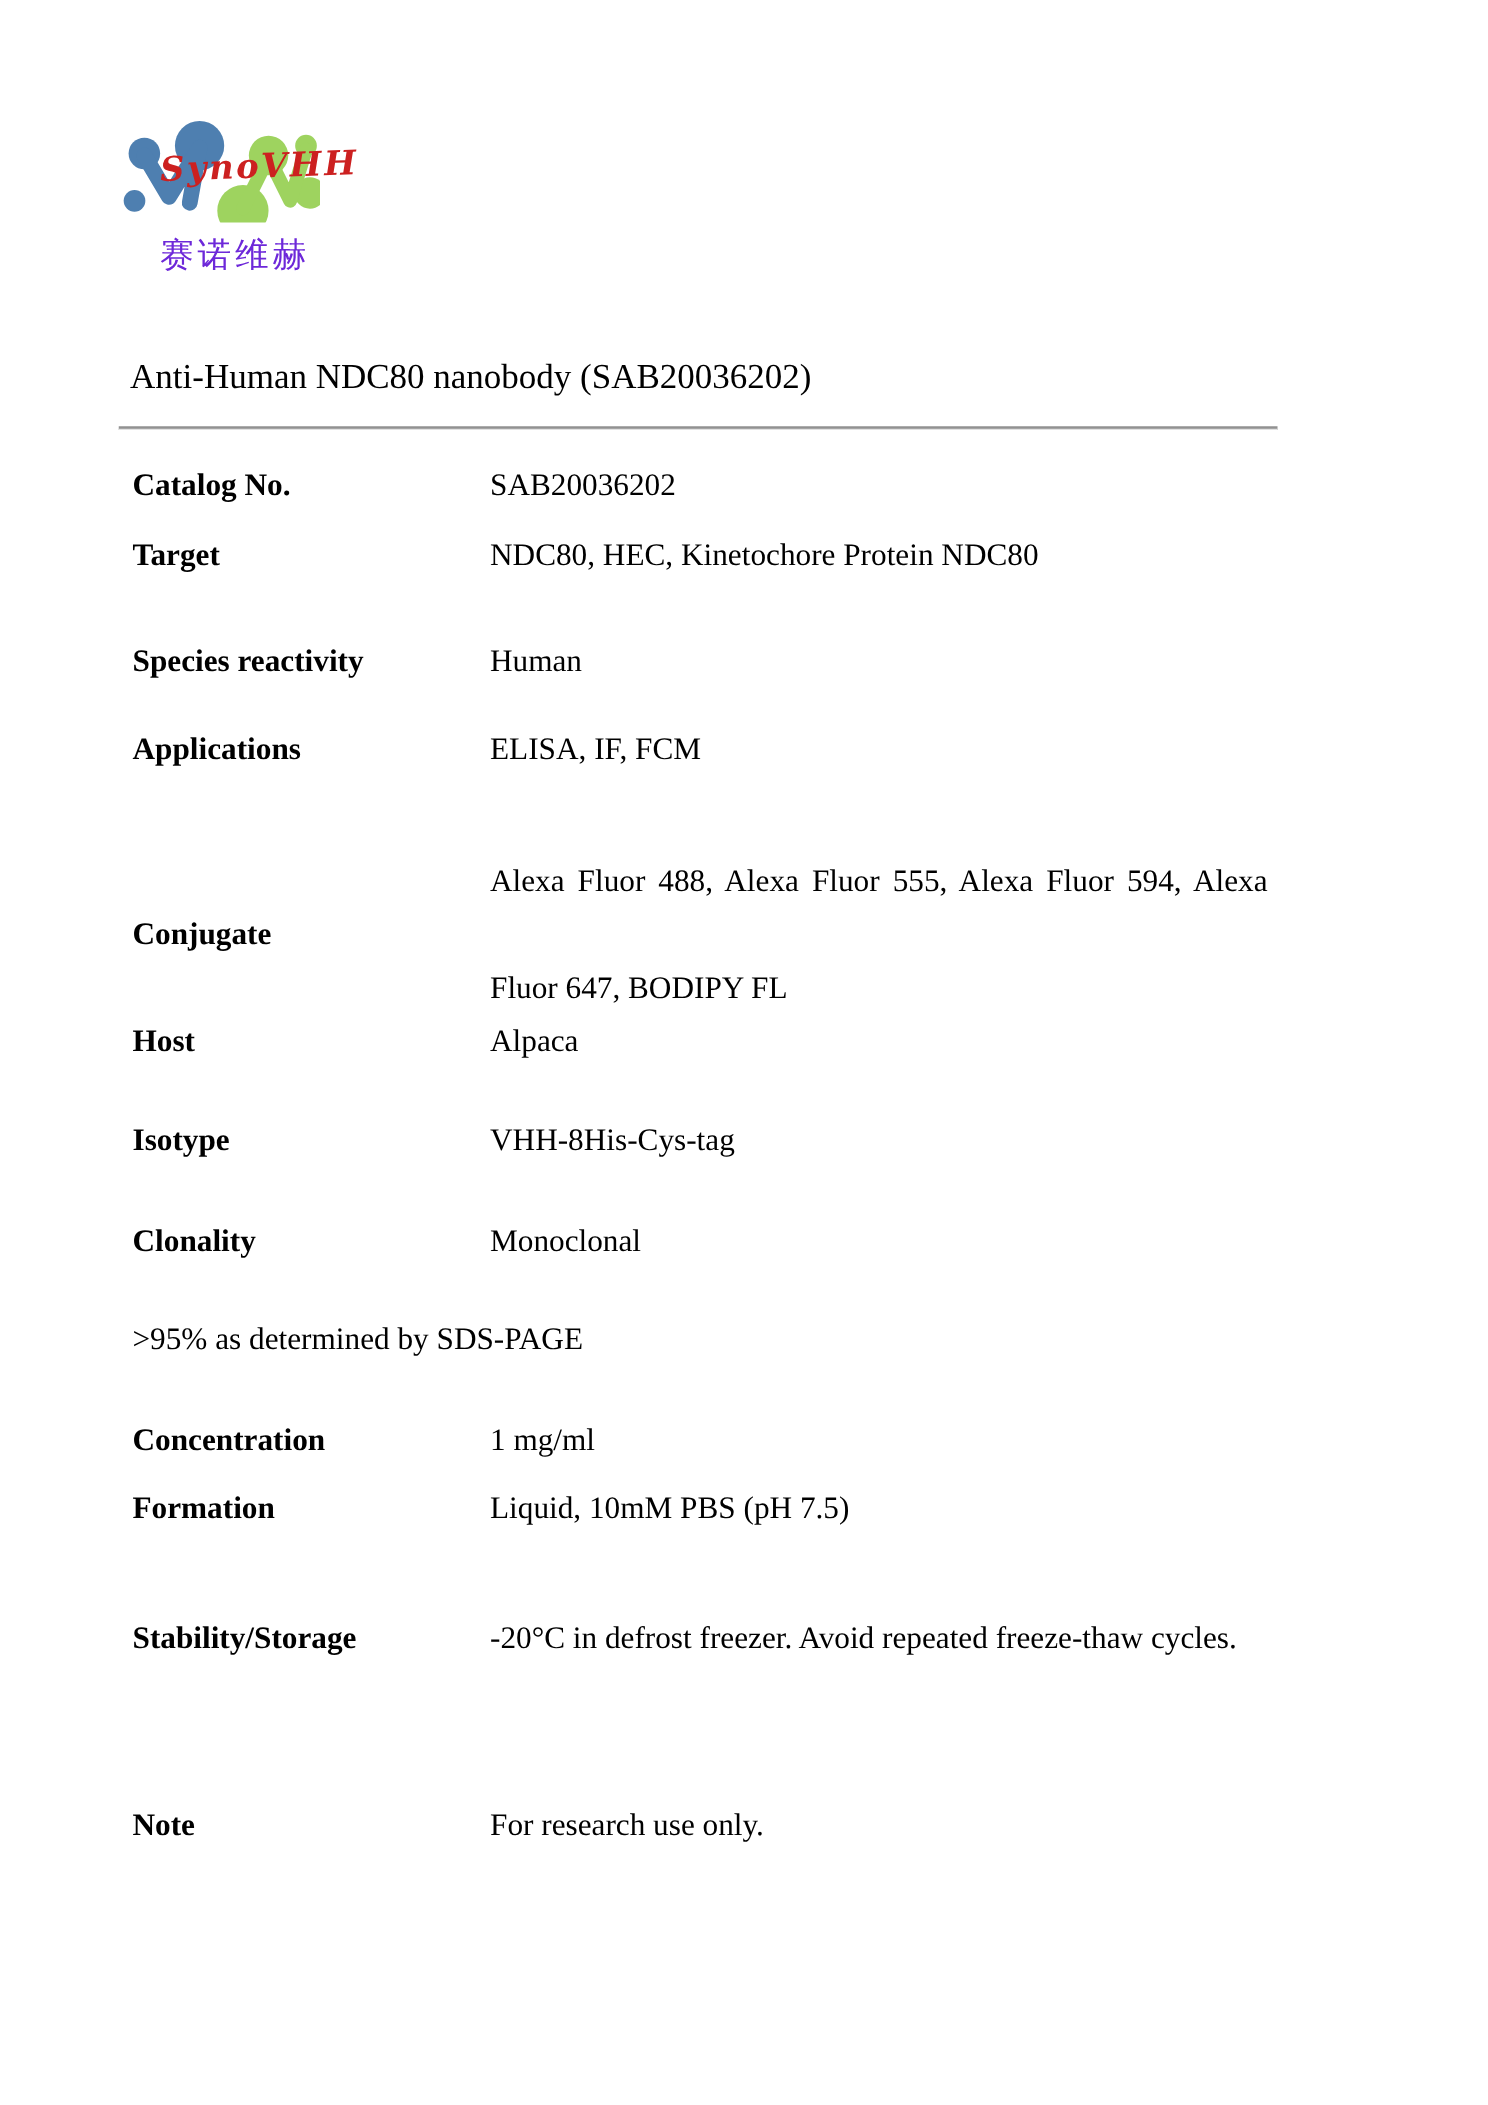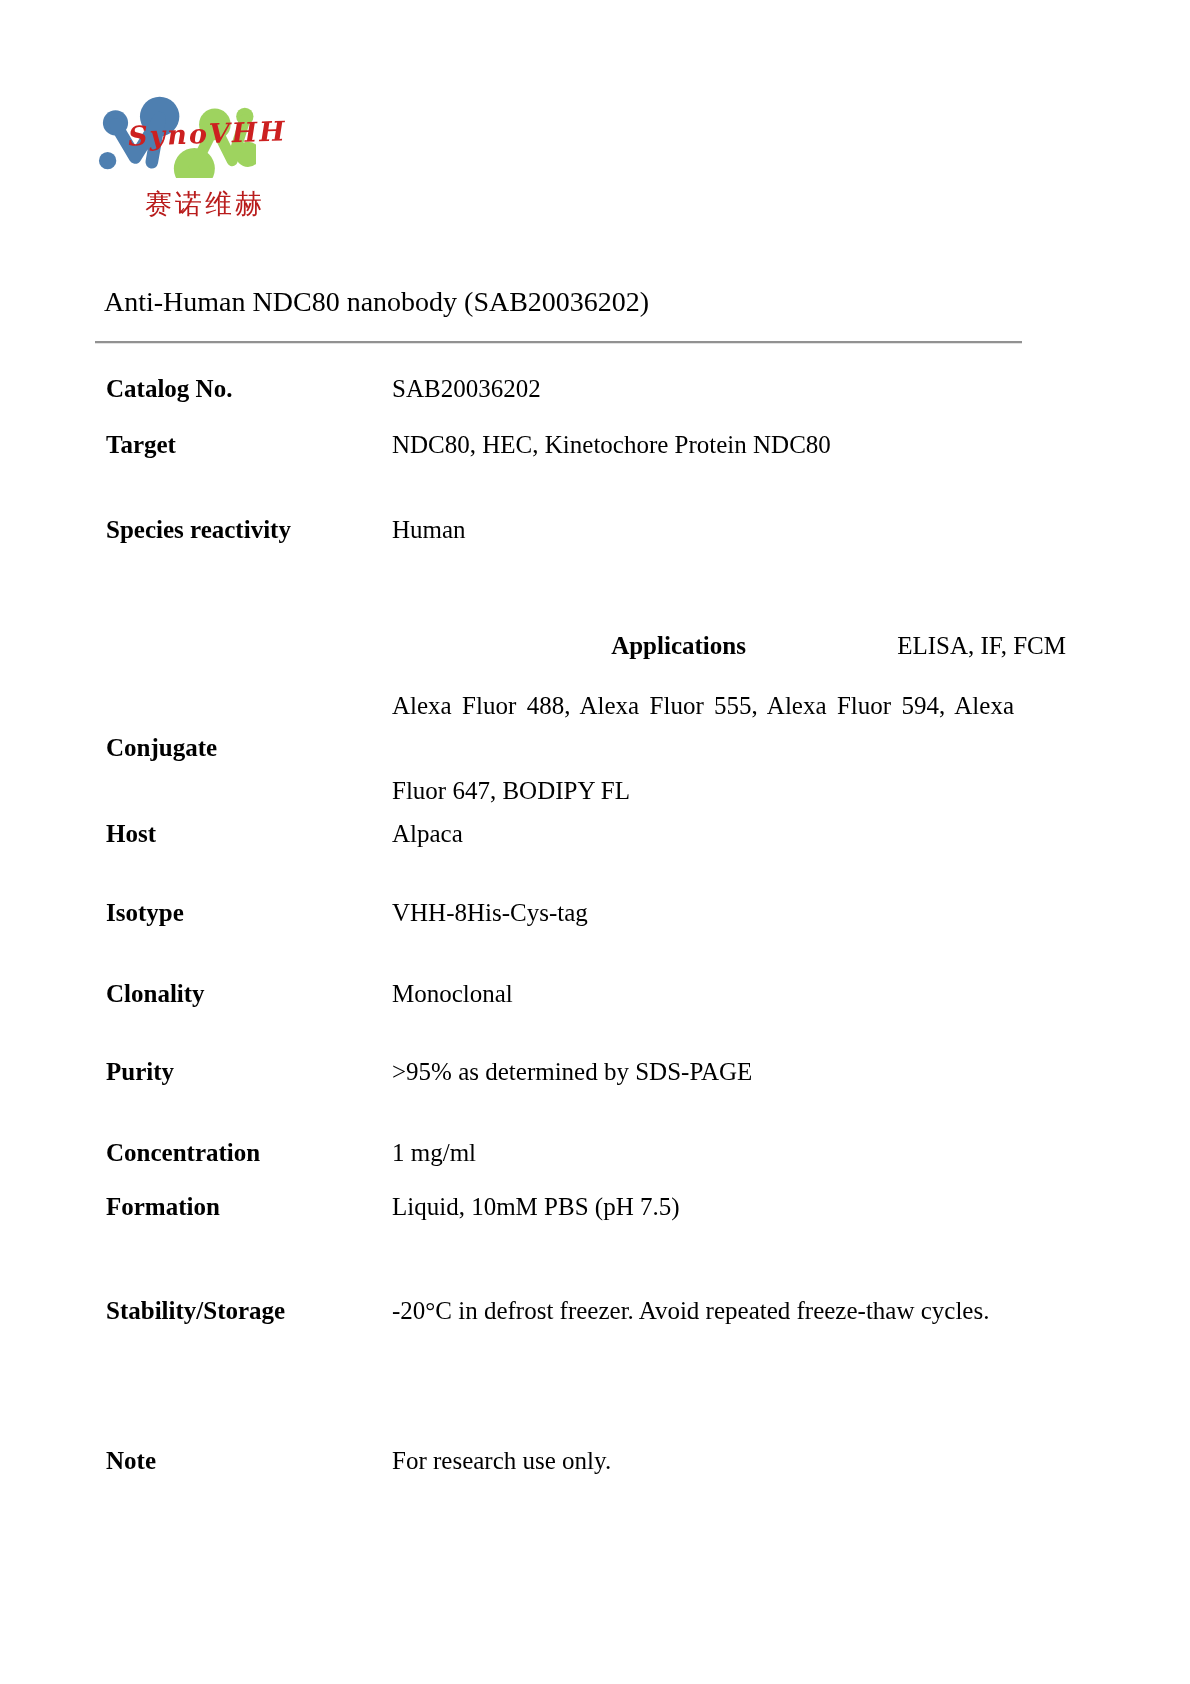--- a/index.html
+++ b/index.html
@@ -18,23 +18,23 @@
   .logo-art svg { display: block; }
   .brand-script {
     position: absolute; left: 30px; top: 22px;
     font-family: "DejaVu Serif", serif;
     font-style: italic; font-weight: bold;
     font-size: 27px; letter-spacing: 2px;
     transform: rotate(-2deg);
     white-space: nowrap;
   }
   .brand-cn {
-    margin-top: 8px; margin-left: 47px;
+    margin-top: 8px; margin-left: 30px;
     font-size: 27px; letter-spacing: 3px;
-    color: #b91c1c; white-space: nowrap;
+    color: #6d28d9; white-space: nowrap;
   }
 
   
   .doc-title {
     position: absolute; left: 104px; top: 283px;
     font-size: 28px; line-height: 38px;
     white-space: nowrap;
     text-align: center;
   }
 
@@ -97,42 +97,41 @@
         <span class="t-value">SAB20036202</span>
       </div>
       <div class="t-row" style="top: 430px;">
         <span class="t-label">Target</span>
         <span class="t-value">NDC80, HEC, Kinetochore Protein NDC80</span>
       </div>
       <div class="t-row" style="top: 515px;">
         <span class="t-label">Species reactivity</span>
         <span class="t-value">Human</span>
       </div>
-      <div class="t-row" style="top: 631px; justify-content: flex-end;">
+      <div class="t-row" style="top: 585px;">
         <span class="t-label">Applications</span>
         <span class="t-value">ELISA, IF, FCM</span>
       </div>
       <div class="t-row multiline" style="top: 663px;">
         <span class="t-label">Conjugate</span>
         <span class="t-value">Alexa Fluor 488, Alexa Fluor 555, Alexa Fluor 594, Alexa Fluor 647, BODIPY FL</span>
       </div>
       <div class="t-row" style="top: 819px; align-items: flex-end;">
         <span class="t-label">Host</span>
         <span class="t-value">Alpaca</span>
       </div>
       <div class="t-row" style="top: 898px;">
         <span class="t-label">Isotype</span>
         <span class="t-value">VHH-8His-Cys-tag</span>
       </div>
       <div class="t-row" style="top: 979px;">
         <span class="t-label">Clonality</span>
         <span class="t-value">Monoclonal</span>
       </div>
       <div class="t-row" style="top: 1057px;">
-        <span class="t-label">Purity</span>
         <span class="t-value">&gt;95% as determined by SDS-PAGE</span>
       </div>
       <div class="t-row" style="top: 1138px;">
         <span class="t-label">Concentration</span>
         <span class="t-value">1 mg/ml</span>
       </div>
       <div class="t-row" style="top: 1192px;">
         <span class="t-label">Formation</span>
         <span class="t-value">Liquid, 10mM PBS (pH 7.5)</span>
       </div>

